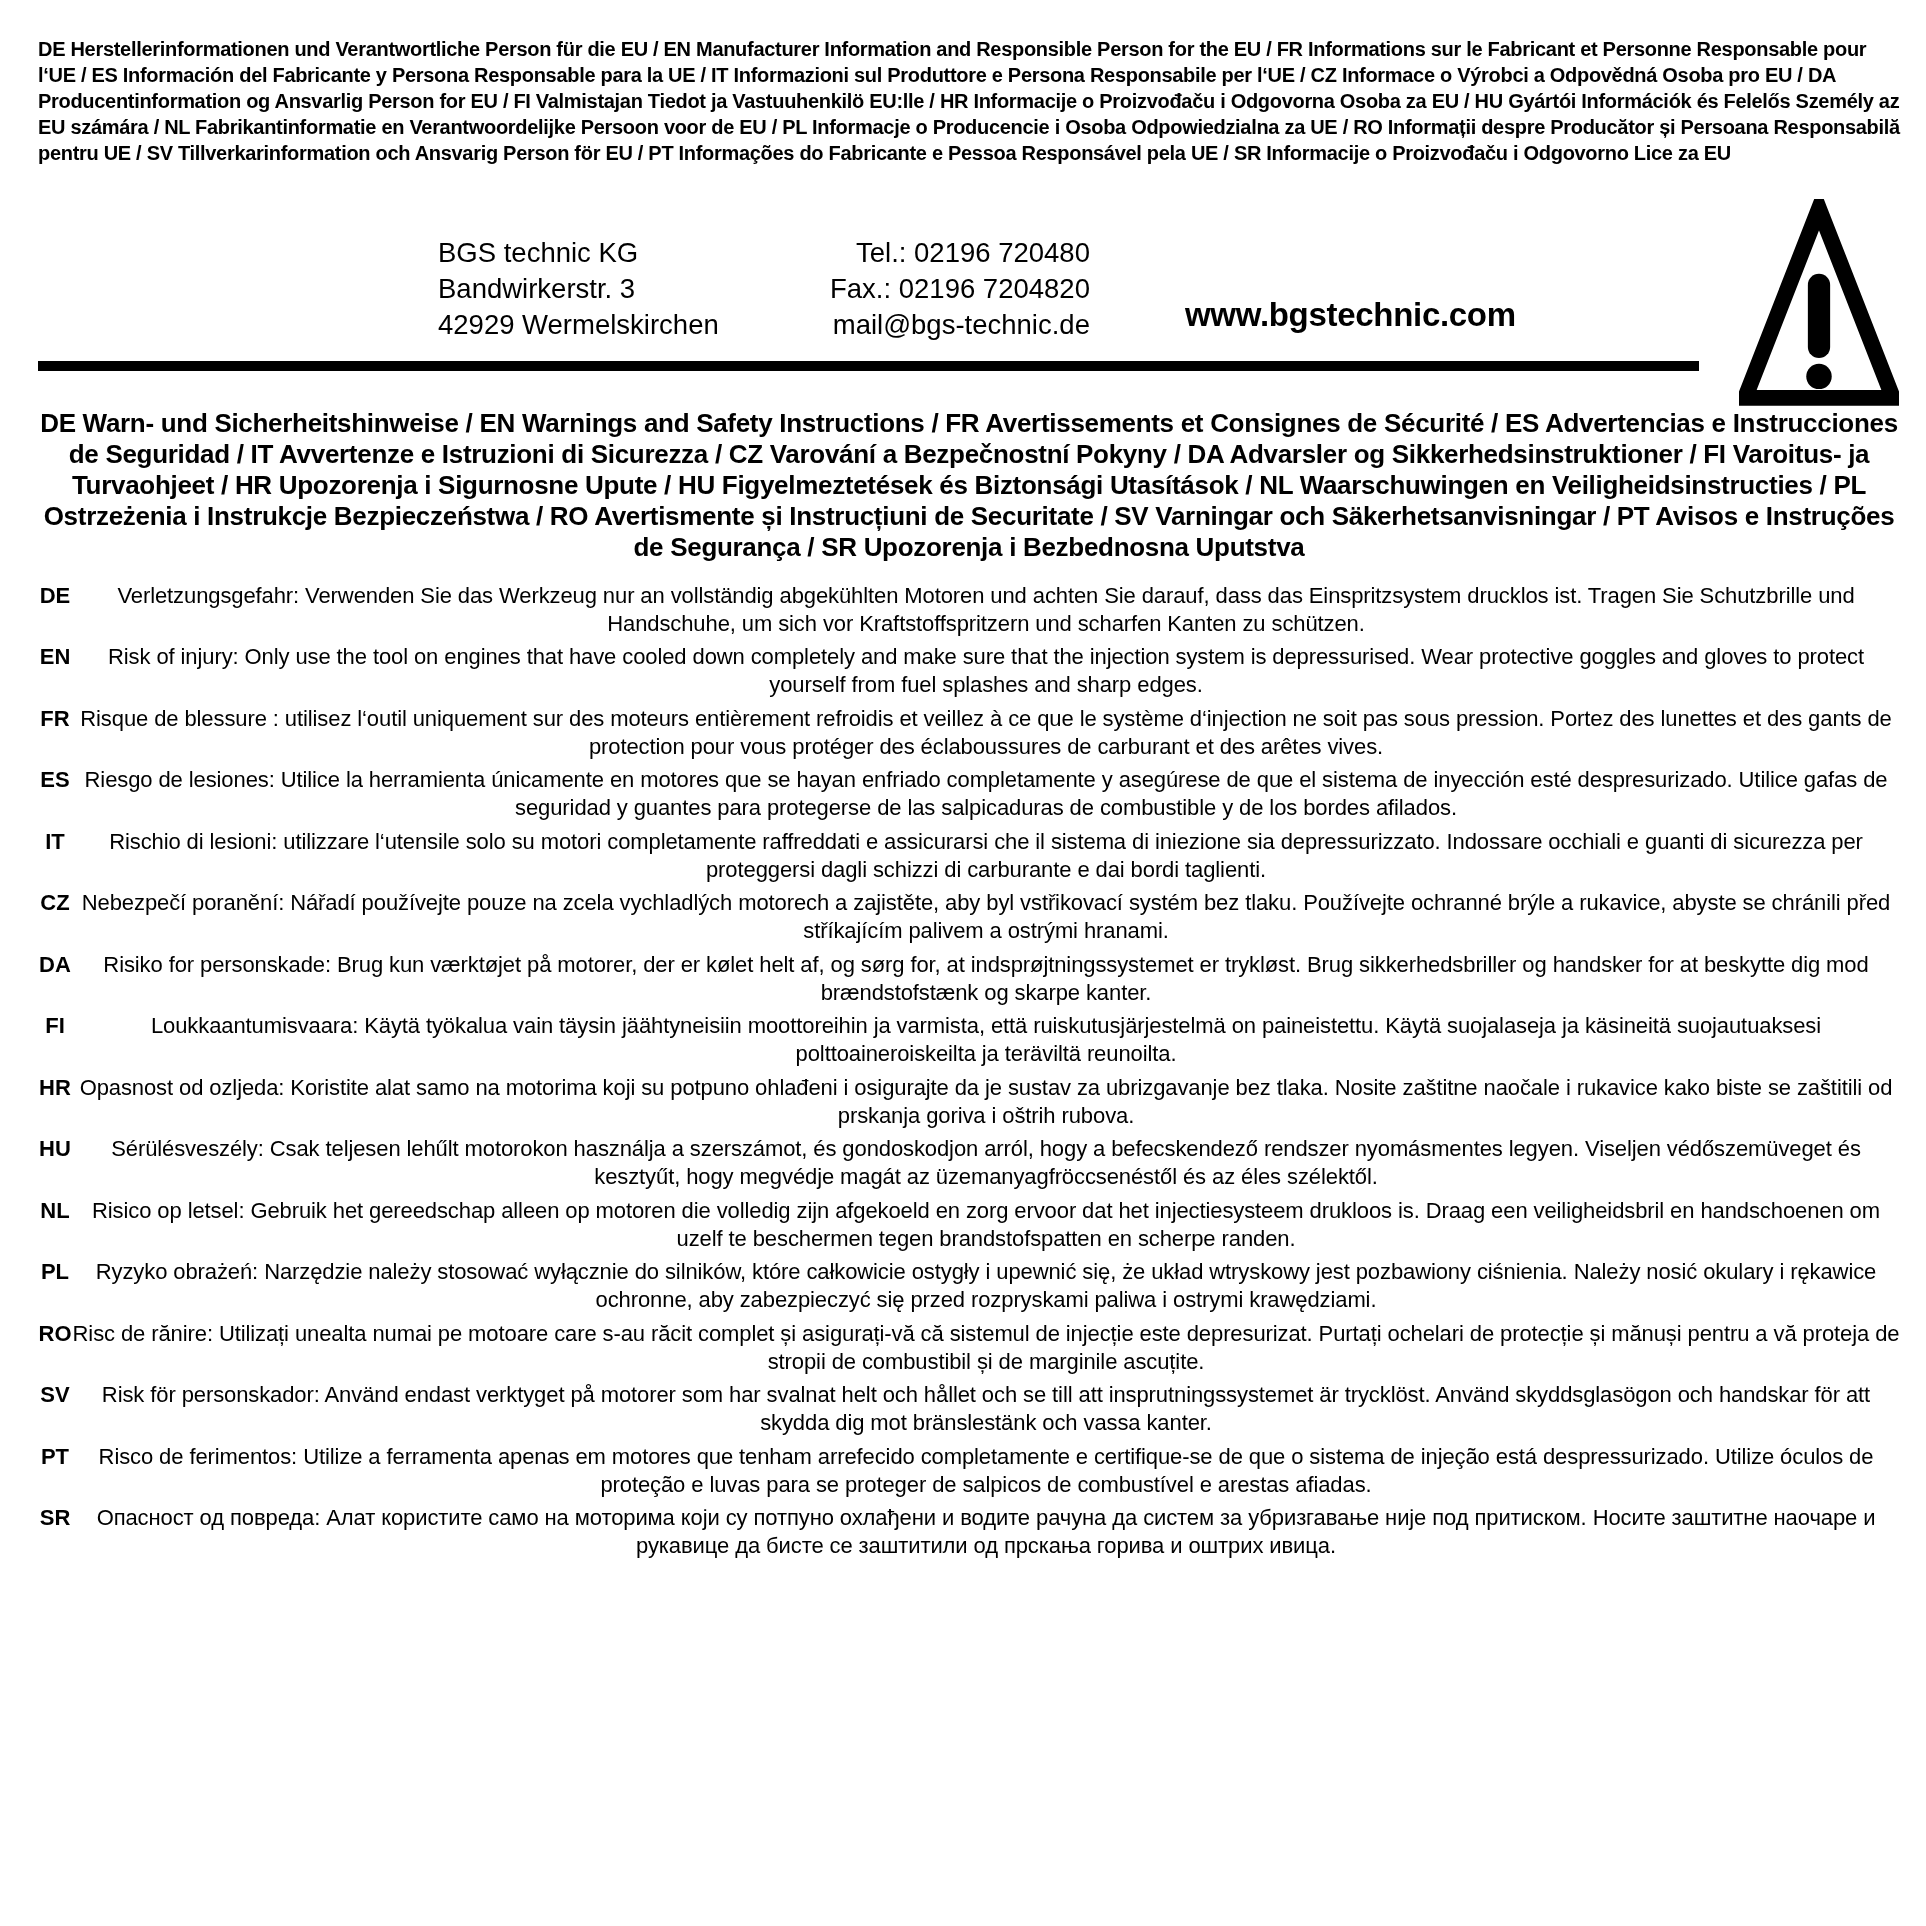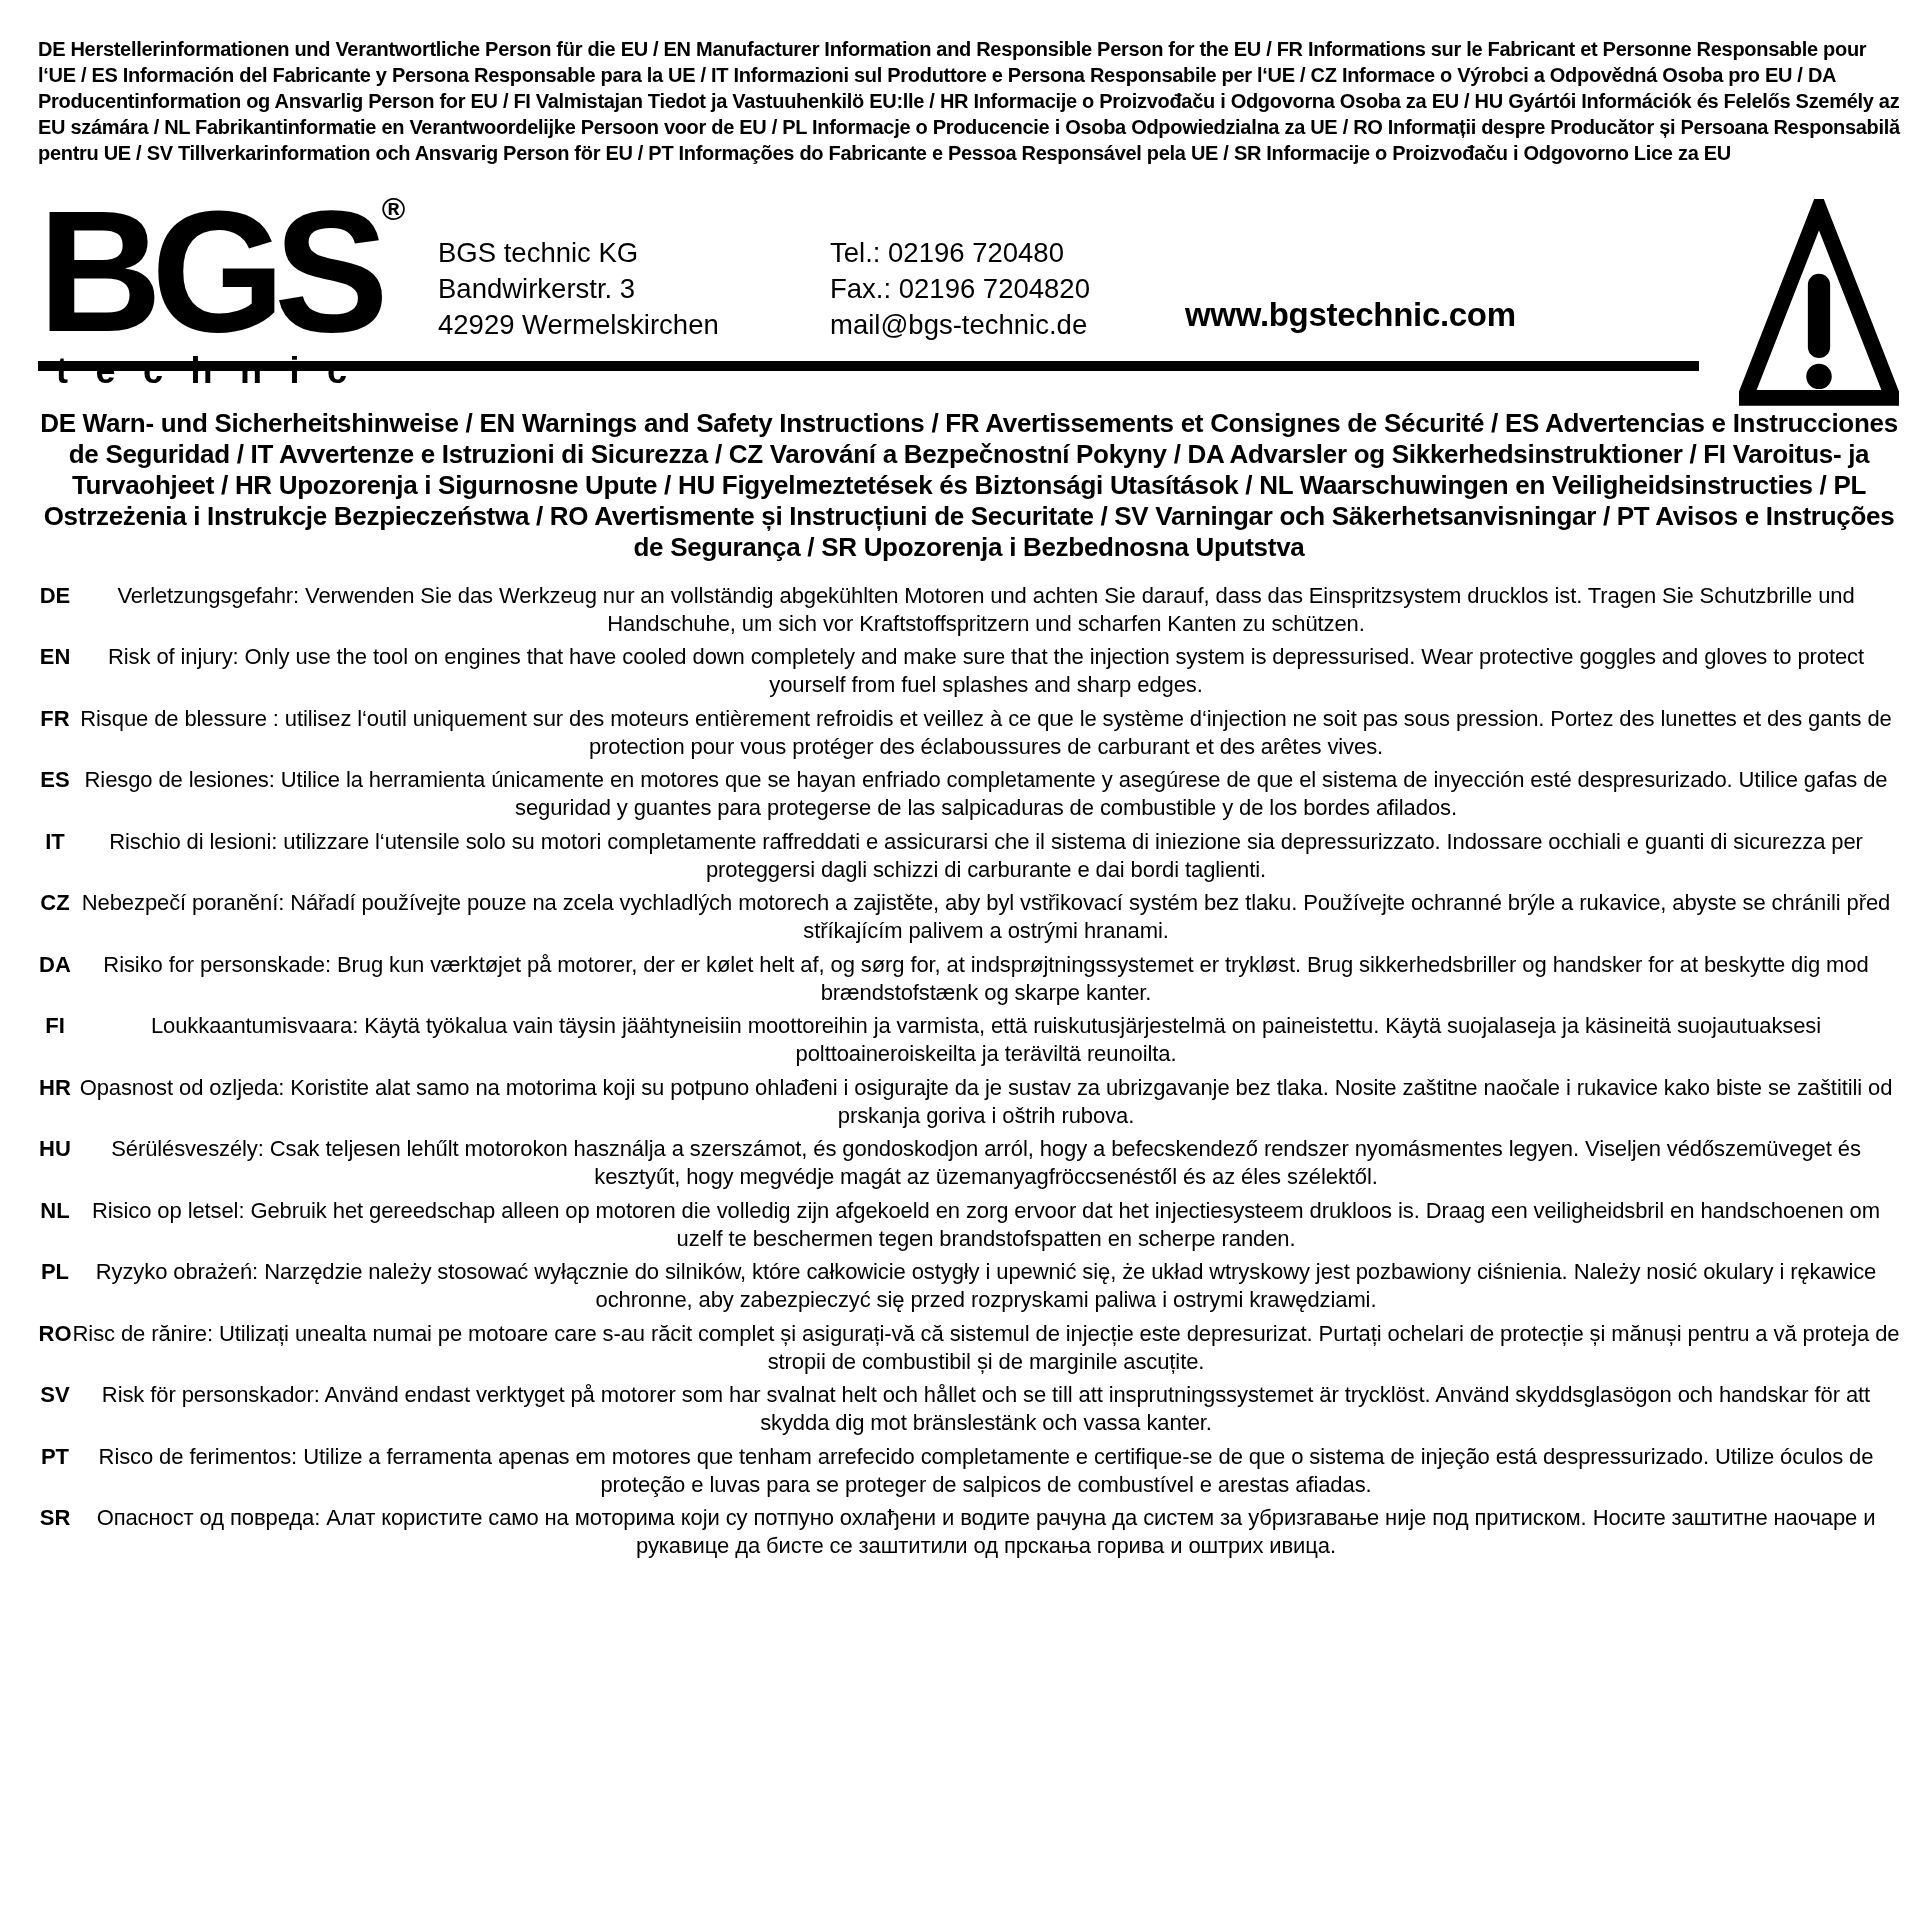--- a/index.html
+++ b/index.html
@@ -12,21 +12,21 @@
   .top-header{
     margin:0;font-weight:bold;font-size:20px;line-height:26px;letter-spacing:-0.3px;
   }
   .brand-row{position:relative;height:206px;margin-top:30px;}
   .logo{position:absolute;left:0;top:-4.1px;width:358px;}
   .logo-main{position:relative;display:inline-block;}
   .logo-bgs{font-weight:bold;font-size:172px;line-height:158px;letter-spacing:-11px;}
   .logo-reg{position:absolute;top:-1.4px;right:-27.5px;font-size:32px;font-weight:bold;}
   .logo-sub{font-weight:bold;font-size:36px;letter-spacing:27.5px;margin-top:0;margin-left:18px;white-space:nowrap;}
   .address{position:absolute;left:400px;top:39px;font-size:27.5px;line-height:36px;}
-  .contact{position:absolute;left:792px;top:39px;font-size:27.5px;line-height:36px;}
+  .contact{position:absolute;left:792px;top:39px;font-size:27.5px;line-height:36px;text-align:right;}
   .website{position:absolute;left:1147px;top:100px;font-size:33px;font-weight:bold;letter-spacing:-0.3px;}
   .warning-triangle{position:absolute;right:1.4px;top:2.8px;width:160px;height:210px;}
   .rule{position:absolute;left:0;top:165px;width:1661px;height:9.6px;background:#000;}
   .safety-header{
     margin:5.5px 0 0 0;font-weight:bold;font-size:26px;line-height:31px;letter-spacing:-0.3px;text-align:center;
   }
   .warnings{margin-top:19px;}
   .warning-item{
     display:grid;grid-template-columns:34px 1fr;
     margin-bottom:5.5px;font-size:22px;line-height:28px;text-align:center;
@@ -35,27 +35,20 @@
   .warning-item .txt{letter-spacing:-0.1px;}
 </style>
 </head>
 <body>
 
 <div class="page">
 
   <p class="top-header">DE Herstellerinformationen und Verantwortliche Person für die EU  /  EN Manufacturer Information and Responsible Person for the EU  /  FR Informations sur le Fabricant et Personne Responsable pour l‘UE  /  ES Información del Fabricante y Persona Responsable para la UE  /  IT Informazioni sul Produttore e Persona Responsabile per l‘UE  /  CZ Informace o Výrobci a Odpovědná Osoba pro EU  /  DA Producentinformation og Ansvarlig Person for EU  /  FI Valmistajan Tiedot ja Vastuuhenkilö EU:lle  /  HR Informacije o Proizvođaču i Odgovorna Osoba za EU  /  HU Gyártói Információk és Felelős Személy az EU számára  /  NL Fabrikantinformatie en Verantwoordelijke Persoon voor de EU  /  PL Informacje o Producencie i Osoba Odpowiedzialna za UE  /  RO Informații despre Producător și Persoana Responsabilă pentru UE  /  SV Tillverkarinformation och Ansvarig Person för EU  /  PT Informações do Fabricante e Pessoa Responsável pela UE  /  SR Informacije o Proizvođaču i Odgovorno Lice za EU</p>
 
   <div class="brand-row">
-    <div class="logo">
-      <div class="logo-main">
-        <span class="logo-bgs">BGS</span>
-        <span class="logo-reg">®</span>
-      </div>
-      <div class="logo-sub">technic</div>
-    </div>
 
     <div class="address">
       <div>BGS technic KG</div>
       <div>Bandwirkerstr. 3</div>
       <div>42929 Wermelskirchen</div>
     </div>
 
     <div class="contact">
       <div>Tel.: 02196 720480</div>
       <div>Fax.: 02196 7204820</div>

